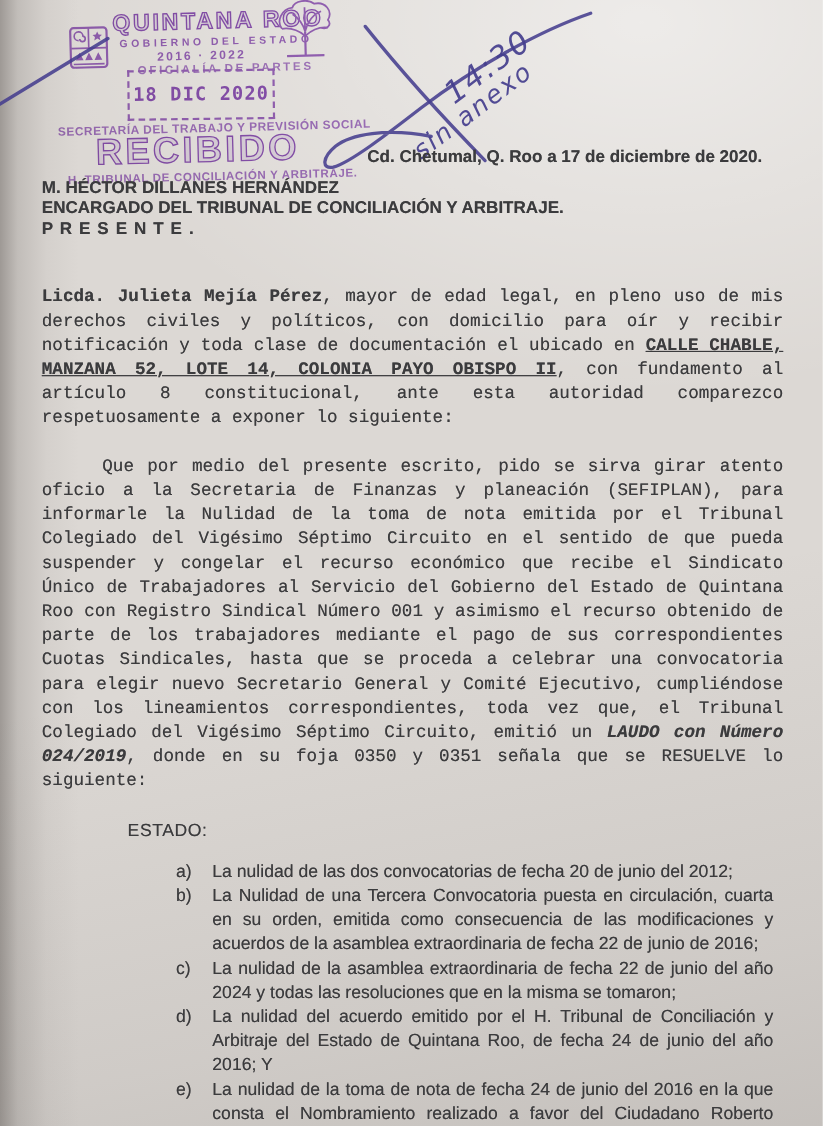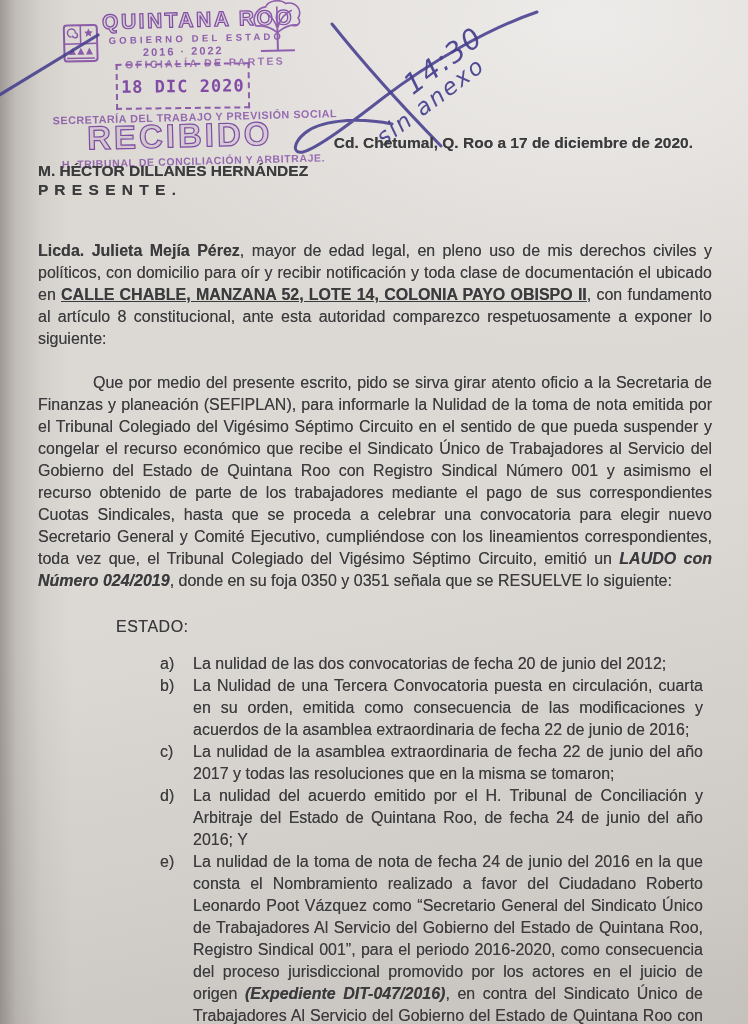--- a/index.html
+++ b/index.html
@@ -40,21 +40,21 @@
   .st-received{position:absolute;left:34px;top:112px;font-size:33px;font-weight:800;letter-spacing:3px;white-space:nowrap;}
   .st-tribunal{position:absolute;left:8px;top:150px;font-size:10.5px;letter-spacing:0.6px;font-weight:700;white-space:nowrap;opacity:.9;}
   .hollow{color:rgba(156,99,198,0.85);-webkit-text-fill-color:rgba(156,99,198,0.15);
           -webkit-text-stroke:1.2px var(--stamp_strong);}
   
   .doc{position:absolute;left:0;top:0;width:748px;padding:0 36px 0 38px;box-sizing:border-box;
        color:var(--text);font-size:16px;line-height:22px;text-shadow:0 0 0.4px rgba(60,60,62,0.65);}
   .date-line{margin-top:132px;text-align:right;margin-right:19px;font-weight:700;font-size:15.5px;}
   .recipient{margin-top:7px;font-weight:700;font-size:15.5px;line-height:19px;}
   .presente{letter-spacing:1px;}
-  .para{margin:0;text-align:justify;}
+  .para{margin:0;text-align:justify;font-family:Liberation Mono, monospace;}
   .p1{margin-top:41px;}
   .p2{margin-top:22px;text-indent:55px;}
   .heading{margin-top:24px;margin-left:78px;letter-spacing:0.5px;}
   .list{margin-top:15px;}
   .li{display:flex;margin-left:122px;}
   .marker{width:33px;flex-shrink:0;}
   .li-text{flex:1;text-align:justify;margin-right:9px;}
   .sg-normal{}
   .sg-bold{font-weight:700;}
   .sg-bold-underline{font-weight:700;text-decoration:underline;}
@@ -101,40 +101,41 @@
   </svg>
 
   <div class="hw hw-time">14:30</div>
   <div class="hw hw-note">sin anexo</div>
 
   <div class="doc">
     <div class="date-line">Cd. Chetumal, Q. Roo a 17 de diciembre de 2020.</div>
 
     <div class="recipient">
       <div>M. HÉCTOR DILLANES HERNÁNDEZ</div>
+      <div>ENCARGADO DEL TRIBUNAL DE CONCILIACIÓN Y ARBITRAJE.</div>
       <div class="presente">P R E S E N T E .</div>
     </div>
 
     <p class="para p1"><span class="sg-bold">Licda. Julieta Mejía Pérez</span><span class="sg-normal">, mayor de edad legal, en pleno uso de mis derechos civiles y políticos, con domicilio para oír y recibir notificación y toda clase de documentación el ubicado en </span><span class="sg-bold-underline">CALLE CHABLE, MANZANA 52, LOTE 14, COLONIA PAYO OBISPO II</span><span class="sg-normal">, con fundamento al artículo 8 constitucional, ante esta autoridad comparezco respetuosamente a exponer lo siguiente:</span></p>
     <p class="para p2"><span class="sg-normal">Que por medio del presente escrito, pido se sirva girar atento oficio a la Secretaria de Finanzas y planeación (SEFIPLAN), para informarle la Nulidad de la toma de nota emitida por el Tribunal Colegiado del Vigésimo Séptimo Circuito en el sentido de que pueda suspender y congelar el recurso económico que recibe el Sindicato Único de Trabajadores al Servicio del Gobierno del Estado de Quintana Roo con Registro Sindical Número 001 y asimismo el recurso obtenido de parte de los trabajadores mediante el pago de sus correspondientes Cuotas Sindicales, hasta que se proceda a celebrar una convocatoria para elegir nuevo Secretario General y Comité Ejecutivo, cumpliéndose con los lineamientos correspondientes, toda vez que, el Tribunal Colegiado del Vigésimo Séptimo Circuito, emitió un </span><span class="sg-bold-italic">LAUDO con Número 024/2019</span><span class="sg-normal">, donde en su foja 0350 y 0351 señala que se RESUELVE lo siguiente:</span></p>
 
     <div class="heading">ESTADO:</div>
 
     <div class="list">
       <div class="li">
         <span class="marker">a)</span>
         <span class="li-text"><span class="sg-normal">La nulidad de las dos convocatorias de fecha 20 de junio del 2012;</span></span>
       </div>
       <div class="li">
         <span class="marker">b)</span>
         <span class="li-text"><span class="sg-normal">La Nulidad de una Tercera Convocatoria puesta en circulación, cuarta en su orden, emitida como consecuencia de las modificaciones y acuerdos de la asamblea extraordinaria de fecha 22 de junio de 2016;</span></span>
       </div>
       <div class="li">
         <span class="marker">c)</span>
-        <span class="li-text"><span class="sg-normal">La nulidad de la asamblea extraordinaria de fecha 22 de junio del año 2017 y todas las resoluciones que en la misma se tomaron;</span></span>
+        <span class="li-text"><span class="sg-normal">La nulidad de la asamblea extraordinaria de fecha 22 de junio del año 2024 y todas las resoluciones que en la misma se tomaron;</span></span>
       </div>
       <div class="li">
         <span class="marker">d)</span>
         <span class="li-text"><span class="sg-normal">La nulidad del acuerdo emitido por el H. Tribunal de Conciliación y Arbitraje del Estado de Quintana Roo, de fecha 24 de junio del año 2016; Y</span></span>
       </div>
       <div class="li">
         <span class="marker">e)</span>
         <span class="li-text"><span class="sg-normal">La nulidad de la toma de nota de fecha 24 de junio del 2016 en la que consta el Nombramiento realizado a favor del Ciudadano Roberto Leonardo Poot Vázquez como “Secretario General del Sindicato Único de Trabajadores Al Servicio del Gobierno del Estado de Quintana Roo, Registro Sindical 001”, para el periodo 2016-2020, como consecuencia del proceso jurisdiccional promovido por los actores en el juicio de origen </span><span class="sg-bold-italic">(Expediente DIT-047/2016)</span><span class="sg-normal">, en contra del Sindicato Único de Trabajadores Al Servicio del Gobierno del Estado de Quintana Roo con Registro Sindical Número 001 y el Comité Ejecutivo del Sindicato de los Trabajadores al Servicio del Gobierno del Estado de Quintana Roo.</span></span>
       </div>
     </div>

